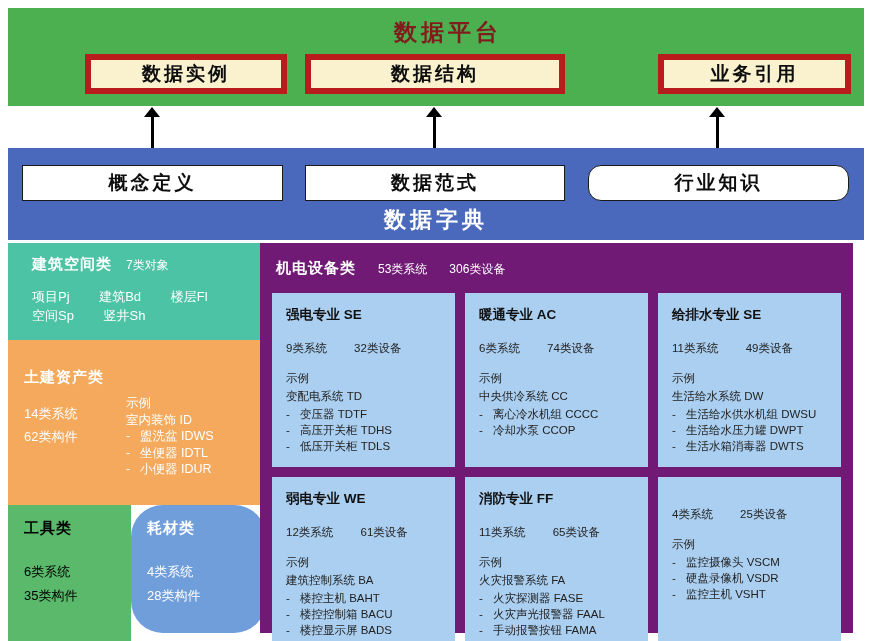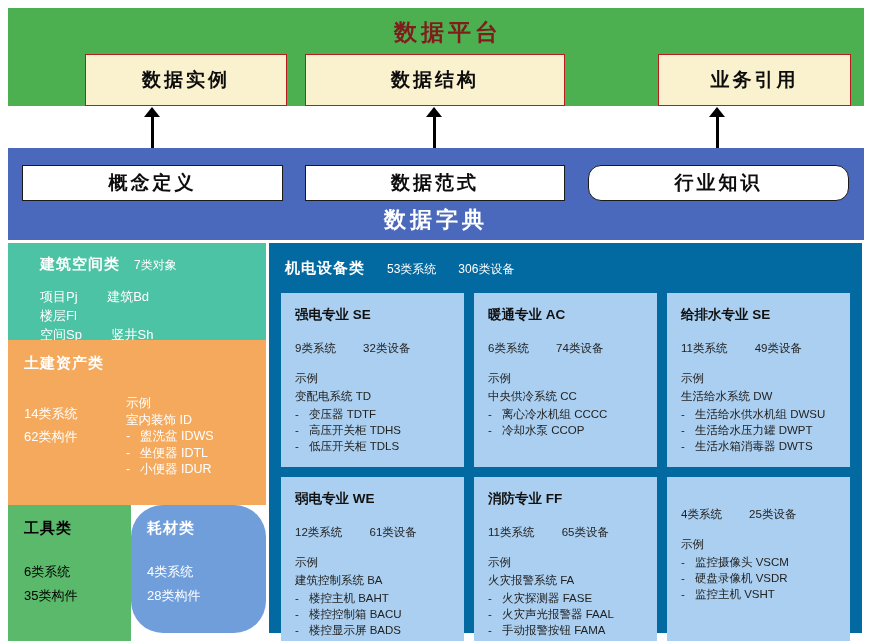--- a/index.html
+++ b/index.html
@@ -4,21 +4,21 @@
 <style>
   * { margin:0; padding:0; box-sizing:border-box; }
   html,body { background:#ffffff; }
   body { font-family:"Liberation Sans","DejaVu Sans",sans-serif; }
   .page { position:relative; width:872px; height:641px; background:#fff; overflow:hidden; }
 
   
   .top-banner { position:absolute; left:8px; top:8px; width:856px; height:98px; background:#4caf50; }
   .top-title { position:absolute; top:9px; left:12px; width:100%; text-align:center;
                font-size:23px; font-weight:bold; color:#7f1d1d; letter-spacing:4px; }
-  .cream-box { position:absolute; top:46px; height:52px; background:#faf1cf; border:1px solid #b91c1c;
+  .cream-box { position:absolute; top:46px; height:40px; background:#faf1cf; border:6px solid #b91c1c;
                display:flex; align-items:center; justify-content:center;
                font-size:19px; font-weight:bold; color:#0d0d0d; letter-spacing:3px; }
   .cream-1 { left:77px;  width:202px; }
   .cream-2 { left:297px; width:260px; }
   .cream-3 { left:650px; width:193px; }
 
   
   .arrow { position:absolute; top:107px; height:41px; width:16px;
            display:flex; flex-direction:column; align-items:center; }
   .arrow-head { width:0; height:0; border-left:8px solid transparent;
@@ -34,43 +34,43 @@
                display:flex; align-items:center; justify-content:center;
                font-size:19px; font-weight:bold; color:#0d0d0d; letter-spacing:3px; }
   .white-1 { left:14px;  width:261px; }
   .white-2 { left:297px; width:260px; }
   .white-3 { left:580px; width:261px;border-radius:13px; }
   .dict-title { position:absolute; bottom:5px; left:0; width:100%; text-align:center;
                 font-size:22px; font-weight:bold; color:#ffffff; letter-spacing:4px; }
 
   
   .teal-block { position:absolute; left:8px; top:243px; width:258px; height:97px;
-                background:#4cc3a5; color:#fff; padding:12px 32px; }
+                background:#4cc3a5; color:#fff; padding:12px 24px; }
   .block-header { display:flex; align-items:baseline; }
   .block-title { font-size:15px; font-weight:bold; letter-spacing:1px; }
   .block-count { font-size:12px; margin-left:14px; }
   .space-rows { margin-top:13px; font-size:13px; line-height:19px; }
   .space-item { display:inline-block; margin-right:26px; }
 
   .orange-block { position:absolute; left:8px; top:340px; width:258px; height:165px;
-                  background:#f4a95c; color:#fff; padding:14px 16px; }
+                  background:#f4a95c; color:#fff; padding:28px 16px; }
   .orange-left  { position:absolute; left:16px; top:62px; font-size:13px; line-height:23px; }
   .orange-right { position:absolute; left:118px; top:55px; font-size:12.5px; line-height:16.5px; }
 
   .dash-item::before { content:"-"; display:inline-block; width:14px; }
 
   .tools-block { position:absolute; left:8px; top:505px; width:123px; height:160px;
                  background:#5ab96a; color:#000000; padding:14px 16px; }
   .consumables-block { position:absolute; left:131px; top:505px; width:135px; height:128px;
                  background:#6f9edb; color:#fff; padding:14px 16px;border-radius:32px; }
   .block-stats { margin-top:22px; font-size:13px; line-height:24px; }
 
   
-  .mep-block { position:absolute; left:269px; top:243px; width:593px; height:390px;
-               background:#0369a1; color:#fff; }
+  .mep-block { position:absolute; left:260px; top:243px; width:593px; height:390px;
+               background:#701a75; color:#fff; }
   .mep-header { position:absolute; top:16px; left:16px; display:flex; align-items:baseline; }
   .mep-title { font-size:15px; font-weight:bold; letter-spacing:1px; }
   .mep-stat  { font-size:12px; margin-left:22px; }
   .cards { position:absolute; left:12px; top:50px; width:569px; height:328px;
            display:grid; grid-template-columns:repeat(3,1fr); grid-template-rows:1fr 1fr; gap:10px; }
   .card { background:#abcff0; color:#222; padding:13px 14px; }
   .card-title { font-size:13.5px; font-weight:bold; color:#101010; }
   .card-stats { margin-top:17px; font-size:11.5px; }
   .card-stats span + span { margin-left:24px; }
   .card-example { margin-top:15px; font-size:11.5px; }

